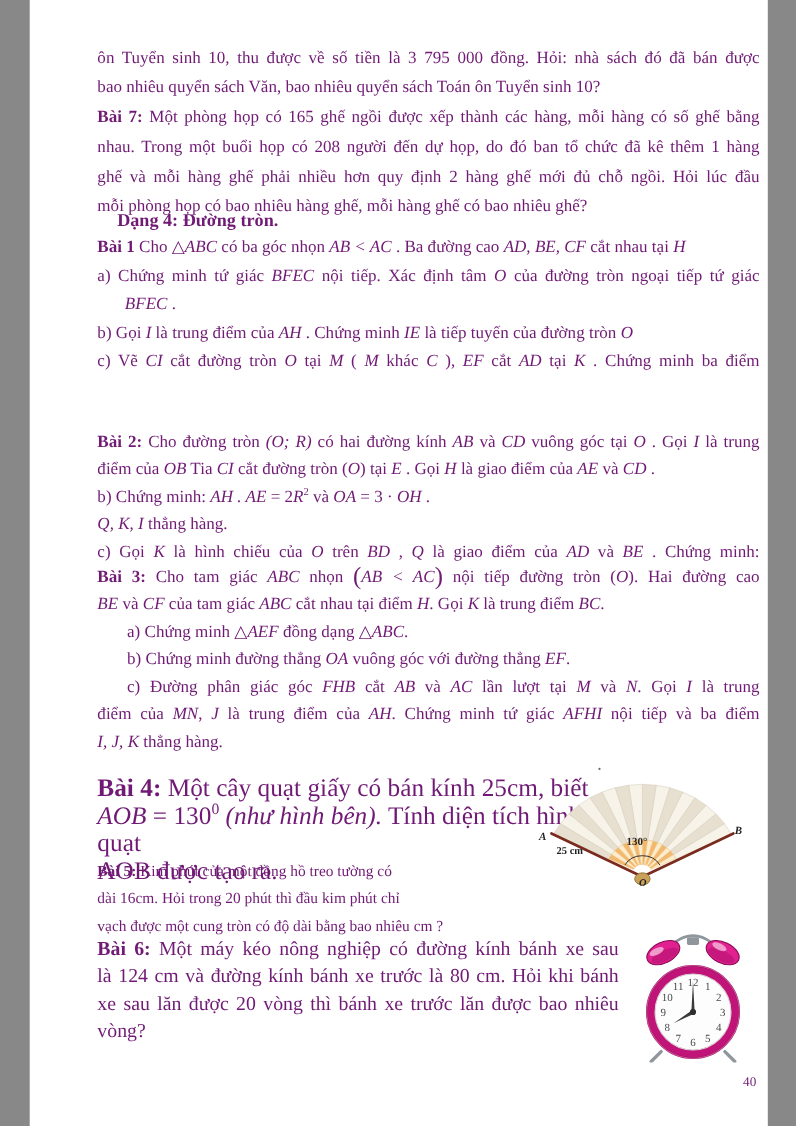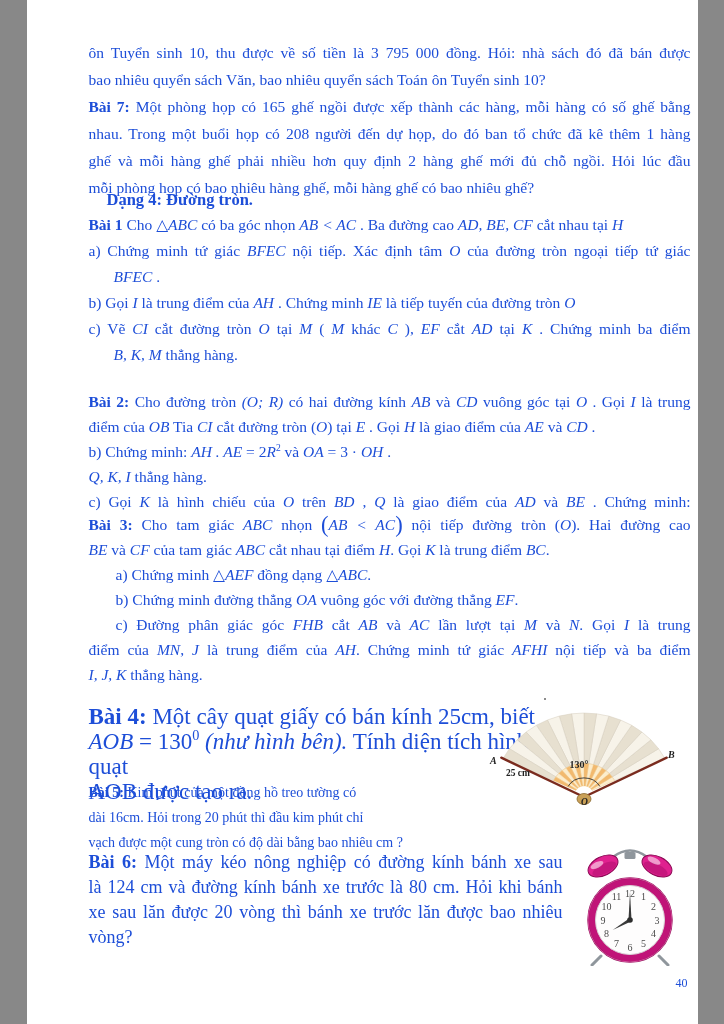--- a/index.html
+++ b/index.html
@@ -1,18 +1,18 @@
 <!DOCTYPE html>
 <html><head>
 <meta charset="utf-8">
 <style>
   html,body{margin:0;padding:0;background:#888;}
   .page{
     position:relative;width:671px;height:1024px;background:#ffffff;
-    font-family:"Liberation Serif","DejaVu Serif",serif;color:#1d4ed8;
+    font-family:"Liberation Serif","DejaVu Serif",serif;color:#701a75;
     overflow:hidden;margin:0 auto;
   }
   .block{position:absolute;left:62px;width:602px;font-size:15.5px;line-height:26px;}
   .line{min-height:1em;}
   .j{text-align:justify;text-align-last:justify;}
   .ind{padding-left:27px;}
   .hang{padding-left:25px;}
   .b{font-weight:bold;}
   .i{font-style:italic;}
   .bigp{font-size:145%;vertical-align:-9%;line-height:1;}
@@ -52,21 +52,20 @@
   <div class="block" id="b-dang4">
       <div class="line"><span class="b">Dạng 4: Đường tròn.</span></div>
     </div>
 
   <div class="block" id="b-bai1">
       <div class="line"><span class="b">Bài 1</span><span> Cho </span><span class="i">△ABC</span><span> có ba góc nhọn  </span><span class="i">AB &lt; AC</span><span> . Ba đường cao  </span><span class="i">AD, BE, CF</span><span>  cắt nhau tại  </span><span class="i">H</span></div>
       <div class="line j"><span>a)  Chứng minh tứ giác  </span><span class="i">BFEC</span><span>  nội tiếp. Xác định tâm  </span><span class="i">O</span><span> của đường tròn ngoại tiếp tứ giác</span></div>
       <div class="line hang"><span class="i">BFEC</span><span> .</span></div>
       <div class="line"><span>b)  Gọi </span><span class="i">I</span><span>  là trung điểm của  </span><span class="i">AH</span><span> . Chứng minh  </span><span class="i">IE</span><span>  là tiếp tuyến của đường tròn   </span><span class="i">O</span></div>
       <div class="line j"><span>c)  Vẽ </span><span class="i">CI</span><span> cắt đường tròn  </span><span class="i">O</span><span>  tại </span><span class="i">M</span><span> ( </span><span class="i">M</span><span>  khác </span><span class="i">C</span><span> ), </span><span class="i">EF</span><span>  cắt </span><span class="i">AD</span><span> tại </span><span class="i">K</span><span> . Chứng minh ba điểm</span></div>
-      <div class="line hang"><span class="i">B, K, M</span><span> thẳng hàng.</span></div>
     </div>
 
   <div class="block" id="b-bai2">
       <div class="line j"><span class="b">Bài 2:</span><span> Cho đường tròn </span><span class="i">(O; R)</span><span> có hai đường kính  </span><span class="i">AB</span><span> và  </span><span class="i">CD</span><span>  vuông góc tại  </span><span class="i">O</span><span> . Gọi </span><span class="i">I</span><span>  là trung</span></div>
       <div class="line"><span>điểm của  </span><span class="i">OB</span><span> Tia  </span><span class="i">CI</span><span>   cắt đường tròn (</span><span class="i">O</span><span>)  tại  </span><span class="i">E</span><span> . Gọi  </span><span class="i">H</span><span>  là giao điểm của  </span><span class="i">AE</span><span>  và  </span><span class="i">CD</span><span> .</span></div>
       <div class="line"><span>b) Chứng minh:  </span><span class="i">AH . AE</span><span> = 2</span><span class="i">R</span><sup>2</sup><span>  và </span><span class="i">OA</span><span> = 3 · </span><span class="i">OH</span><span> .</span></div>
       <div class="line"><span class="i">Q, K, I</span><span> thẳng hàng.</span></div>
       <div class="line j"><span>c) Gọi </span><span class="i">K</span><span>  là hình chiếu của  </span><span class="i">O</span><span>  trên  </span><span class="i">BD</span><span> ,  </span><span class="i">Q</span><span>  là giao điểm của  </span><span class="i">AD</span><span>  và  </span><span class="i">BE</span><span> . Chứng minh:</span></div>
     </div>
 

